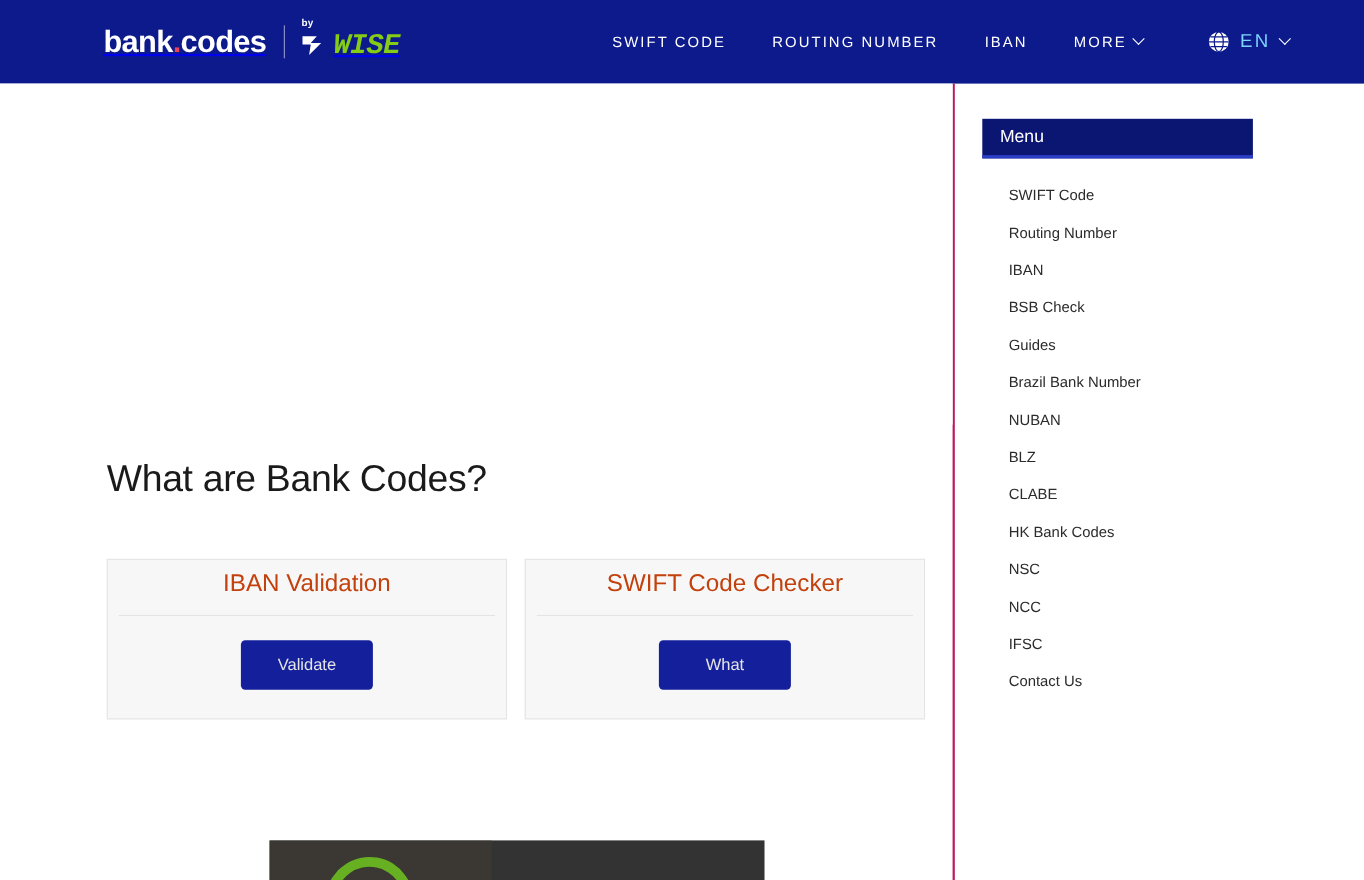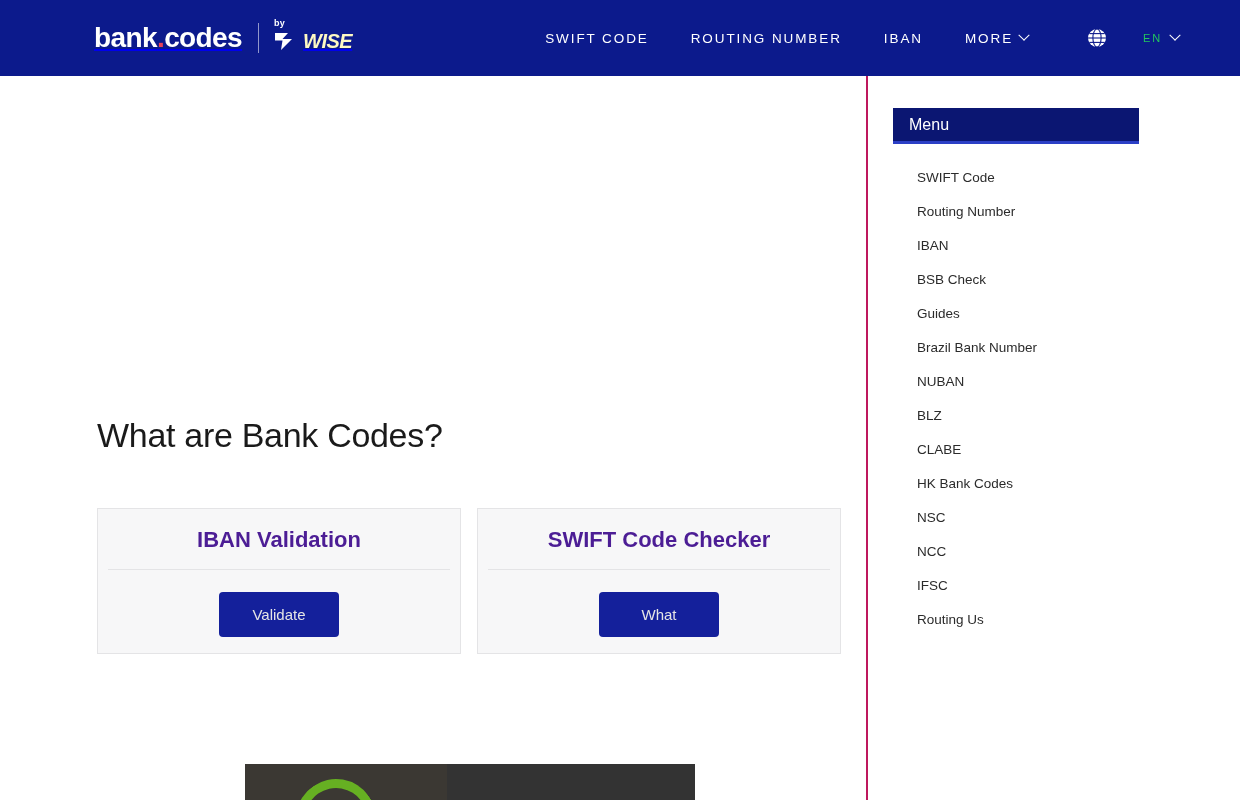--- a/index.html
+++ b/index.html
@@ -55,26 +55,27 @@
     position: absolute;
     top: -7px;
     left: 1px;
     font-size: 9px;
     font-weight: 600;
     color: #ffffff;
     letter-spacing: 0.2px;
   }
   .wise-mark { margin-right: 4px; display: block; }
   .wise-word {
-    font-size: 20px;
+    font-size: 26px;
     font-weight: 800;
     font-style: italic;
-    color: #fef9c3;
+    color: #84cc16;
     letter-spacing: -0.5px;
     line-height: 1;
+    font-family: Liberation Mono, monospace;
   }
 
   .main-nav {
     display: flex;
     align-items: center;
     margin-left: 172px;
     gap: 0;
   }
   .nav-link {
     color: #ffffff;
@@ -98,24 +99,23 @@
   }
 
   .lang-switch {
     display: flex;
     align-items: center;
     margin-left: 38px;
     gap: 9px;
     cursor: pointer;
   }
   .lang-label {
-    color: #22c55e;
-    font-size: 11px;
+    color: #7dd3fc;
+    font-size: 17px;
     letter-spacing: 1.9px;
-    margin-left: 27px;
   }
 
   
   .page-body {
     position: relative;
     width: 1240px;
     height: 724px;
     display: flex;
   }
   .content-col {
@@ -156,23 +156,23 @@
     width: 364px;
     height: 146px;
     background: #f7f7f8;
     border: 1px solid #e4e4e6;
     display: flex;
     flex-direction: column;
     align-items: center;
   }
   .tool-card-title {
     font-size: 22px;
-    font-weight: 700;
-    color: #4c1d95;
-    margin-top: 18px;
+    font-weight: 400;
+    color: #c2410c;
+    margin-top: 8px;
     text-align: center;
   }
   .tool-card-rule {
     width: 342px;
     height: 1px;
     background: #e4e4e6;
     margin-top: 16px;
   }
   .tool-btn {
     margin-top: 22px;
@@ -368,20 +368,20 @@
         <li class="menu-item">
             <a class="menu-item-link" href="#">NSC</a>
           </li>
         <li class="menu-item">
             <a class="menu-item-link" href="#">NCC</a>
           </li>
         <li class="menu-item">
             <a class="menu-item-link" href="#">IFSC</a>
           </li>
         <li class="menu-item">
-            <a class="menu-item-link" href="#">Routing Us</a>
+            <a class="menu-item-link" href="#">Contact Us</a>
           </li>
       </ul>
 
     </div>
   </aside>
 
 </div>
 
 </body></html>

